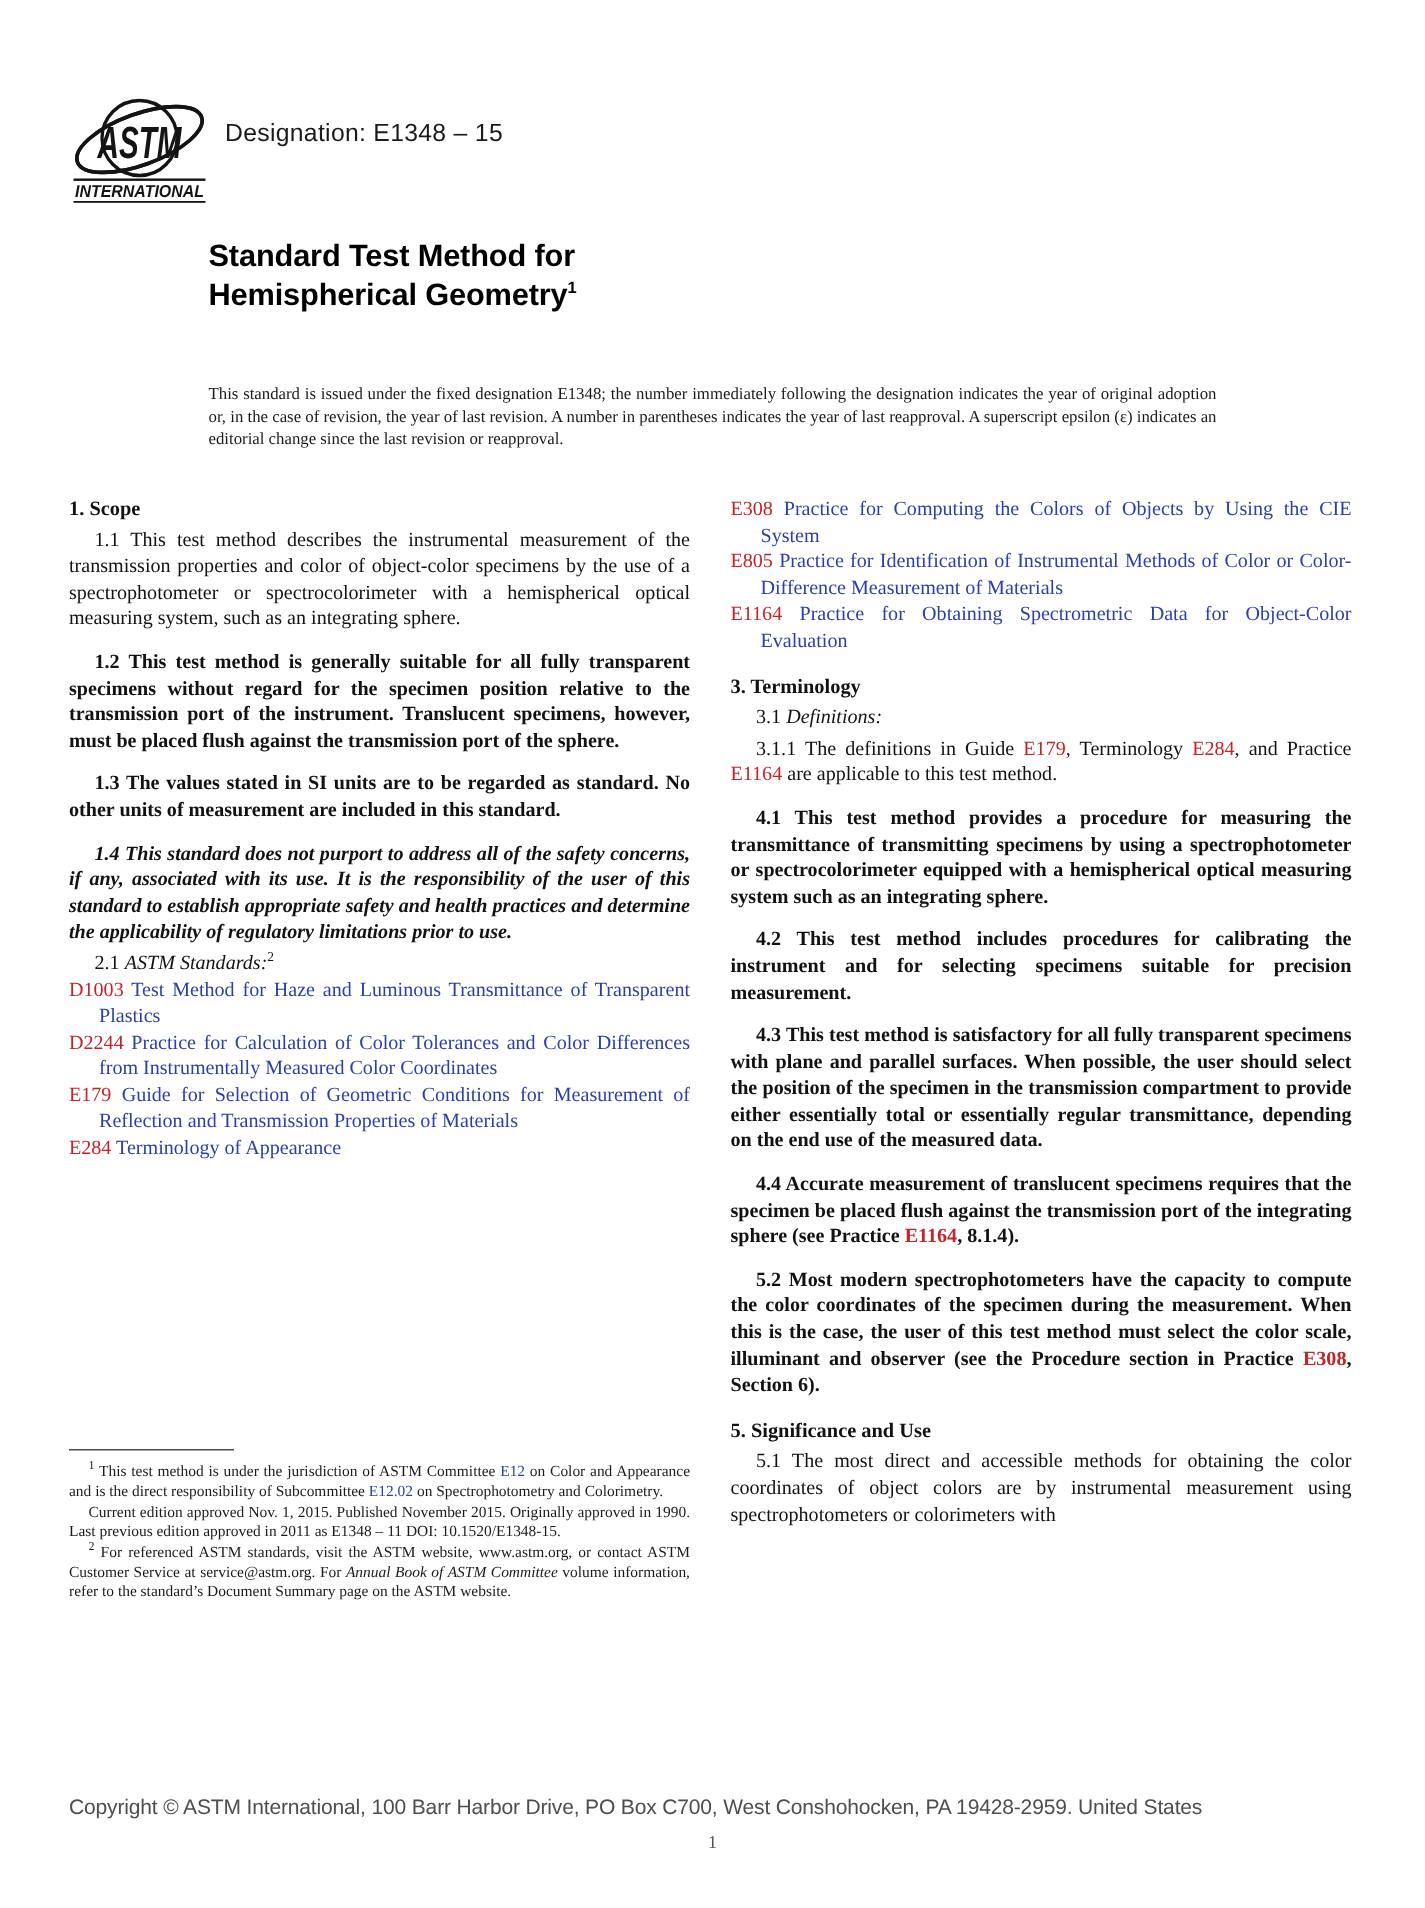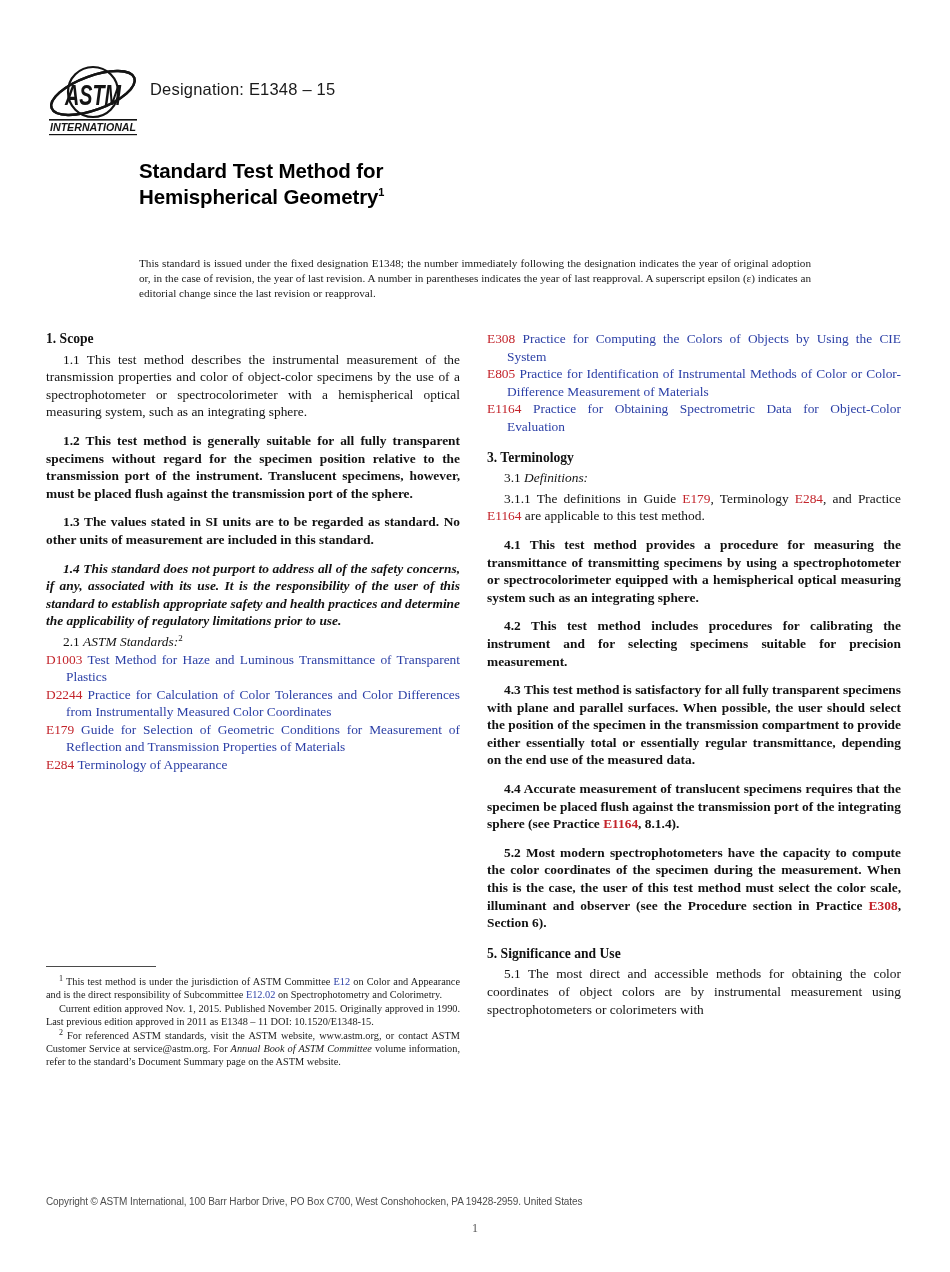--- a/index.html
+++ b/index.html
@@ -160,21 +160,21 @@
   .footnote sup { font-size: 8px; vertical-align: super; line-height: 0; }
   .footnote i { font-style: italic; }
 
   
   .footer-copy {
     position: absolute;
     left: 46px;
     top: 1196px;
     width: 860px;
     font-family: "Liberation Sans", "DejaVu Sans", sans-serif;
-    font-size: 10px;
+    font-size: 14px;
     color: #4d4d4d;
     letter-spacing: -0.1px;
   }
   .page-num {
     position: absolute;
     left: 0;
     top: 1221px;
     width: 950px;
     text-align: center;
     font-size: 12px;

